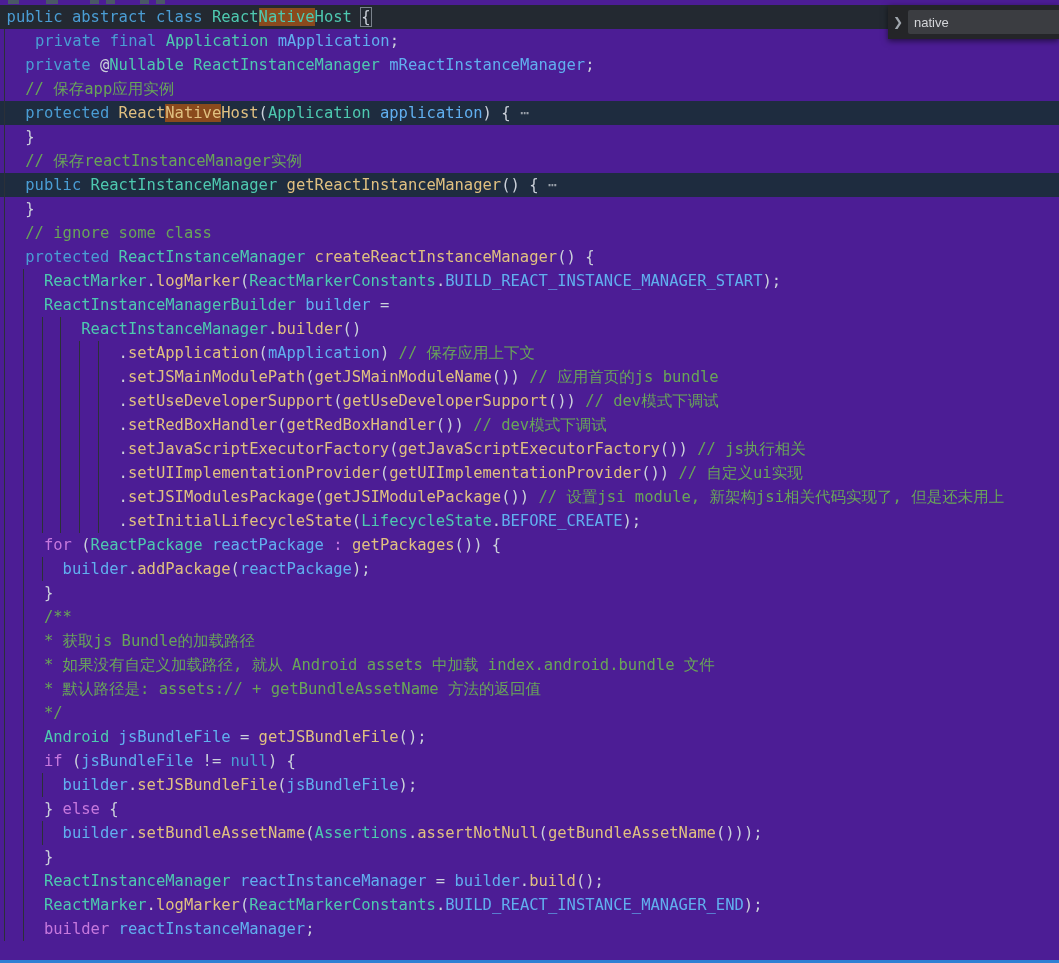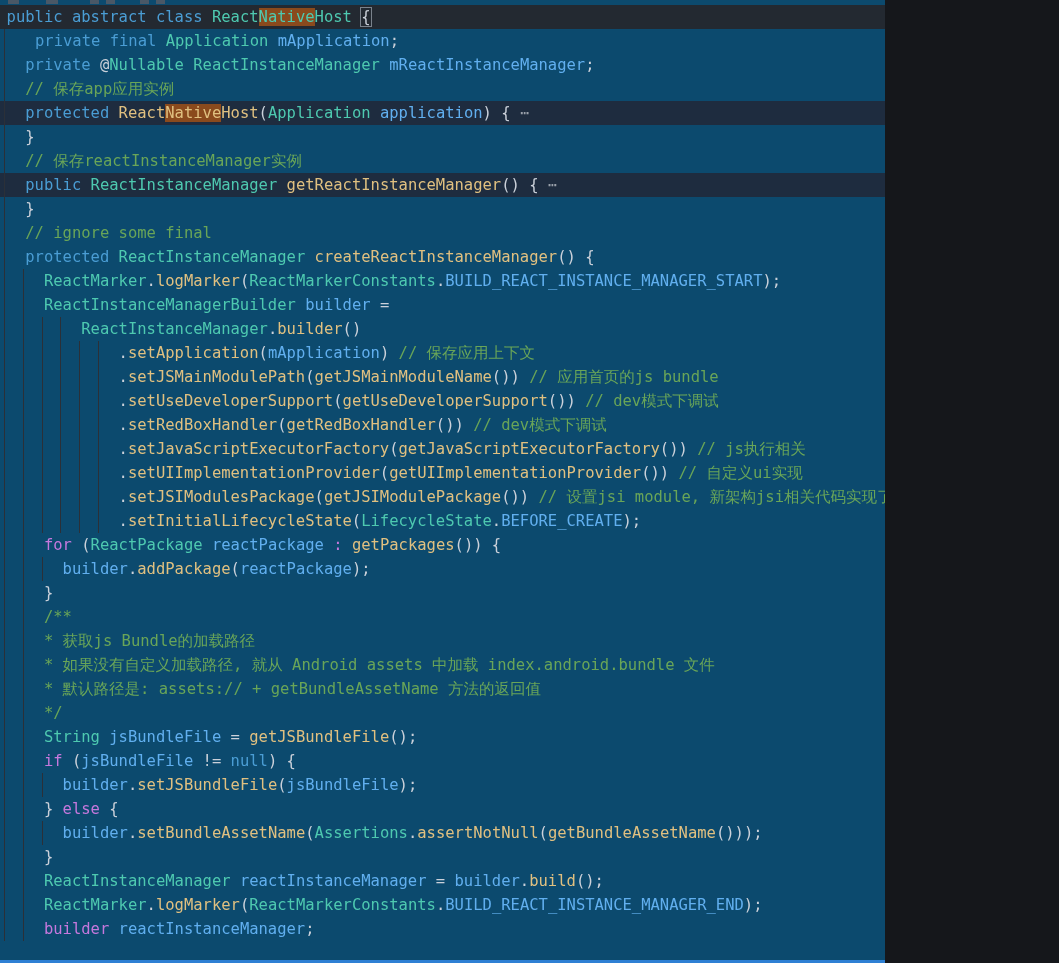--- a/index.html
+++ b/index.html
@@ -1,19 +1,19 @@
 <!DOCTYPE html>
 <html><head>
 <meta charset="utf-8">
 <style>
   html,body{margin:0;padding:0;background:#15171b;}
   .editor{
     position:relative;
-    width:885px;height:963px;
-    background:#0c4a6e;
+    width:1059px;height:963px;
+    background:#4c1d95;
     overflow:hidden;
     font-family:"DejaVu Sans Mono",monospace;
     font-size:15.5px;
     line-height:24px;
   }
   .code{position:absolute;top:5px;left:0;right:0;}
   .line{position:relative;height:24px;white-space:pre;}
   .line.sel{background:#1e2c3f;}
   .line.cur{background:#232931;}
   .guide{position:absolute;top:0;height:24px;width:0;border-left:1px solid #2b3038;}
@@ -69,42 +69,42 @@
   <div class="code" id="code">
       <div class="line cur"><span class="txt" style="left: 6.6px;"><span class="kw">public abstract class </span><span class="ty">React</span><span class="ty m">Native</span><span class="ty">Host</span><span class="pn"> </span><span class="pn bb">{</span></span></div>
       <div class="line"><span class="guide" style="left: 4.3px;"></span><span class="txt" style="left: 35px;"><span class="kw">private final </span><span class="ty">Application</span><span class="pn"> </span><span class="vr">mApplication</span><span class="pn">;</span></span></div>
       <div class="line"><span class="guide" style="left: 4.3px;"></span><span class="txt" style="left: 25.26px;"><span class="kw">private </span><span class="pn">@</span><span class="ty">Nullable</span><span class="pn"> </span><span class="ty">ReactInstanceManager</span><span class="pn"> </span><span class="vr">mReactInstanceManager</span><span class="pn">;</span></span></div>
       <div class="line"><span class="guide" style="left: 4.3px;"></span><span class="txt" style="left: 25.26px;"><span class="cm">// 保存app应用实例</span></span></div>
       <div class="line sel"><span class="guide" style="left: 4.3px;"></span><span class="txt" style="left: 25.26px;"><span class="kw">protected </span><span class="fn">React</span><span class="fn m">Native</span><span class="fn">Host</span><span class="pn">(</span><span class="ty">Application</span><span class="pn"> </span><span class="vr">application</span><span class="pn">) {</span><span class="fd"> ⋯</span></span></div>
       <div class="line"><span class="guide" style="left: 4.3px;"></span><span class="txt" style="left: 25.26px;"><span class="pn">}</span></span></div>
       <div class="line"><span class="guide" style="left: 4.3px;"></span><span class="txt" style="left: 25.26px;"><span class="cm">// 保存reactInstanceManager实例</span></span></div>
       <div class="line sel"><span class="guide" style="left: 4.3px;"></span><span class="txt" style="left: 25.26px;"><span class="kw">public </span><span class="ty">ReactInstanceManager</span><span class="pn"> </span><span class="fn">getReactInstanceManager</span><span class="pn">() {</span><span class="fd"> ⋯</span></span></div>
       <div class="line"><span class="guide" style="left: 4.3px;"></span><span class="txt" style="left: 25.26px;"><span class="pn">}</span></span></div>
-      <div class="line"><span class="guide" style="left: 4.3px;"></span><span class="txt" style="left: 25.26px;"><span class="cm">// ignore some final</span></span></div>
+      <div class="line"><span class="guide" style="left: 4.3px;"></span><span class="txt" style="left: 25.26px;"><span class="cm">// ignore some class</span></span></div>
       <div class="line"><span class="guide" style="left: 4.3px;"></span><span class="txt" style="left: 25.26px;"><span class="kw">protected </span><span class="ty">ReactInstanceManager</span><span class="pn"> </span><span class="fn">createReactInstanceManager</span><span class="pn">() {</span></span></div>
       <div class="line"><span class="guide" style="left: 4.3px;"></span><span class="guide" style="left: 22.96px;"></span><span class="txt" style="left: 43.92px;"><span class="ty">ReactMarker</span><span class="pn">.</span><span class="fn">logMarker</span><span class="pn">(</span><span class="ty">ReactMarkerConstants</span><span class="pn">.</span><span class="vr">BUILD_REACT_INSTANCE_MANAGER_START</span><span class="pn">);</span></span></div>
       <div class="line"><span class="guide" style="left: 4.3px;"></span><span class="guide" style="left: 22.96px;"></span><span class="txt" style="left: 43.92px; text-align: center;"><span class="ty">ReactInstanceManagerBuilder</span><span class="pn"> </span><span class="vr">builder</span><span class="pn"> =</span></span></div>
       <div class="line"><span class="guide" style="left: 4.3px;"></span><span class="guide" style="left: 22.96px;"></span><span class="guide" style="left: 41.62px;"></span><span class="guide" style="left: 60.28px;"></span><span class="txt" style="left: 81.24px;"><span class="ty">ReactInstanceManager</span><span class="pn">.</span><span class="fn">builder</span><span class="pn">()</span></span></div>
       <div class="line"><span class="guide" style="left: 4.3px;"></span><span class="guide" style="left: 22.96px;"></span><span class="guide" style="left: 41.62px;"></span><span class="guide" style="left: 60.28px;"></span><span class="guide" style="left: 78.94px;"></span><span class="guide" style="left: 97.6px;"></span><span class="txt" style="left: 118.56px;"><span class="pn">.</span><span class="fn">setApplication</span><span class="pn">(</span><span class="vr">mApplication</span><span class="pn">)</span><span class="cm"> // 保存应用上下文</span></span></div>
       <div class="line"><span class="guide" style="left: 4.3px;"></span><span class="guide" style="left: 22.96px;"></span><span class="guide" style="left: 41.62px;"></span><span class="guide" style="left: 60.28px;"></span><span class="guide" style="left: 78.94px;"></span><span class="guide" style="left: 97.6px;"></span><span class="txt" style="left: 118.56px;"><span class="pn">.</span><span class="fn">setJSMainModulePath</span><span class="pn">(</span><span class="fn">getJSMainModuleName</span><span class="pn">())</span><span class="cm"> // 应用首页的js bundle</span></span></div>
       <div class="line"><span class="guide" style="left: 4.3px;"></span><span class="guide" style="left: 22.96px;"></span><span class="guide" style="left: 41.62px;"></span><span class="guide" style="left: 60.28px;"></span><span class="guide" style="left: 78.94px;"></span><span class="guide" style="left: 97.6px;"></span><span class="txt" style="left: 118.56px;"><span class="pn">.</span><span class="fn">setUseDeveloperSupport</span><span class="pn">(</span><span class="fn">getUseDeveloperSupport</span><span class="pn">())</span><span class="cm"> // dev模式下调试</span></span></div>
       <div class="line"><span class="guide" style="left: 4.3px;"></span><span class="guide" style="left: 22.96px;"></span><span class="guide" style="left: 41.62px;"></span><span class="guide" style="left: 60.28px;"></span><span class="guide" style="left: 78.94px;"></span><span class="guide" style="left: 97.6px;"></span><span class="txt" style="left: 118.56px;"><span class="pn">.</span><span class="fn">setRedBoxHandler</span><span class="pn">(</span><span class="fn">getRedBoxHandler</span><span class="pn">())</span><span class="cm"> // dev模式下调试</span></span></div>
       <div class="line"><span class="guide" style="left: 4.3px;"></span><span class="guide" style="left: 22.96px;"></span><span class="guide" style="left: 41.62px;"></span><span class="guide" style="left: 60.28px;"></span><span class="guide" style="left: 78.94px;"></span><span class="guide" style="left: 97.6px;"></span><span class="txt" style="left: 118.56px;"><span class="pn">.</span><span class="fn">setJavaScriptExecutorFactory</span><span class="pn">(</span><span class="fn">getJavaScriptExecutorFactory</span><span class="pn">())</span><span class="cm"> // js执行相关</span></span></div>
       <div class="line"><span class="guide" style="left: 4.3px;"></span><span class="guide" style="left: 22.96px;"></span><span class="guide" style="left: 41.62px;"></span><span class="guide" style="left: 60.28px;"></span><span class="guide" style="left: 78.94px;"></span><span class="guide" style="left: 97.6px;"></span><span class="txt" style="left: 118.56px;"><span class="pn">.</span><span class="fn">setUIImplementationProvider</span><span class="pn">(</span><span class="fn">getUIImplementationProvider</span><span class="pn">())</span><span class="cm"> // 自定义ui实现</span></span></div>
       <div class="line"><span class="guide" style="left: 4.3px;"></span><span class="guide" style="left: 22.96px;"></span><span class="guide" style="left: 41.62px;"></span><span class="guide" style="left: 60.28px;"></span><span class="guide" style="left: 78.94px;"></span><span class="guide" style="left: 97.6px;"></span><span class="txt" style="left: 118.56px;"><span class="pn">.</span><span class="fn">setJSIModulesPackage</span><span class="pn">(</span><span class="fn">getJSIModulePackage</span><span class="pn">())</span><span class="cm"> // 设置jsi module, 新架构jsi相关代码实现了, 但是还未用上</span></span></div>
       <div class="line"><span class="guide" style="left: 4.3px;"></span><span class="guide" style="left: 22.96px;"></span><span class="guide" style="left: 41.62px;"></span><span class="guide" style="left: 60.28px;"></span><span class="guide" style="left: 78.94px;"></span><span class="guide" style="left: 97.6px;"></span><span class="txt" style="left: 118.56px;"><span class="pn">.</span><span class="fn">setInitialLifecycleState</span><span class="pn">(</span><span class="ty">LifecycleState</span><span class="pn">.</span><span class="vr">BEFORE_CREATE</span><span class="pn">);</span></span></div>
       <div class="line"><span class="guide" style="left: 4.3px;"></span><span class="guide" style="left: 22.96px;"></span><span class="txt" style="left: 43.92px;"><span class="ct">for </span><span class="pn">(</span><span class="ty">ReactPackage</span><span class="pn"> </span><span class="vr">reactPackage</span><span class="ct"> : </span><span class="fn">getPackages</span><span class="pn">()) {</span></span></div>
       <div class="line"><span class="guide" style="left: 4.3px;"></span><span class="guide" style="left: 22.96px;"></span><span class="guide" style="left: 41.62px;"></span><span class="txt" style="left: 62.58px;"><span class="vr">builder</span><span class="pn">.</span><span class="fn">addPackage</span><span class="pn">(</span><span class="vr">reactPackage</span><span class="pn">);</span></span></div>
       <div class="line"><span class="guide" style="left: 4.3px;"></span><span class="guide" style="left: 22.96px;"></span><span class="txt" style="left: 43.92px;"><span class="pn">}</span></span></div>
       <div class="line"><span class="guide" style="left: 4.3px;"></span><span class="guide" style="left: 22.96px;"></span><span class="txt" style="left: 43.92px;"><span class="cm">/**</span></span></div>
       <div class="line"><span class="guide" style="left: 4.3px;"></span><span class="guide" style="left: 22.96px;"></span><span class="txt" style="left: 43.92px;"><span class="cm">* 获取js Bundle的加载路径</span></span></div>
       <div class="line"><span class="guide" style="left: 4.3px;"></span><span class="guide" style="left: 22.96px;"></span><span class="txt" style="left: 43.92px;"><span class="cm">* 如果没有自定义加载路径, 就从 Android assets 中加载 index.android.bundle 文件</span></span></div>
       <div class="line"><span class="guide" style="left: 4.3px;"></span><span class="guide" style="left: 22.96px;"></span><span class="txt" style="left: 43.92px;"><span class="cm">* 默认路径是: assets:// + getBundleAssetName 方法的返回值</span></span></div>
       <div class="line"><span class="guide" style="left: 4.3px;"></span><span class="guide" style="left: 22.96px;"></span><span class="txt" style="left: 43.92px;"><span class="cm">*/</span></span></div>
-      <div class="line"><span class="guide" style="left: 4.3px;"></span><span class="guide" style="left: 22.96px;"></span><span class="txt" style="left: 43.92px;"><span class="ty">String</span><span class="pn"> </span><span class="vr">jsBundleFile</span><span class="pn"> = </span><span class="fn">getJSBundleFile</span><span class="pn">();</span></span></div>
+      <div class="line"><span class="guide" style="left: 4.3px;"></span><span class="guide" style="left: 22.96px;"></span><span class="txt" style="left: 43.92px;"><span class="ty">Android</span><span class="pn"> </span><span class="vr">jsBundleFile</span><span class="pn"> = </span><span class="fn">getJSBundleFile</span><span class="pn">();</span></span></div>
       <div class="line"><span class="guide" style="left: 4.3px;"></span><span class="guide" style="left: 22.96px;"></span><span class="txt" style="left: 43.92px;"><span class="ct">if </span><span class="pn">(</span><span class="vr">jsBundleFile</span><span class="pn"> != </span><span class="kw">null</span><span class="pn">) {</span></span></div>
       <div class="line"><span class="guide" style="left: 4.3px;"></span><span class="guide" style="left: 22.96px;"></span><span class="guide" style="left: 41.62px;"></span><span class="txt" style="left: 62.58px;"><span class="vr">builder</span><span class="pn">.</span><span class="fn">setJSBundleFile</span><span class="pn">(</span><span class="vr">jsBundleFile</span><span class="pn">);</span></span></div>
       <div class="line"><span class="guide" style="left: 4.3px;"></span><span class="guide" style="left: 22.96px;"></span><span class="txt" style="left: 43.92px;"><span class="pn">} </span><span class="ct">else</span><span class="pn"> {</span></span></div>
       <div class="line"><span class="guide" style="left: 4.3px;"></span><span class="guide" style="left: 22.96px;"></span><span class="guide" style="left: 41.62px;"></span><span class="txt" style="left: 62.58px;"><span class="vr">builder</span><span class="pn">.</span><span class="fn">setBundleAssetName</span><span class="pn">(</span><span class="ty">Assertions</span><span class="pn">.</span><span class="fn">assertNotNull</span><span class="pn">(</span><span class="fn">getBundleAssetName</span><span class="pn">()));</span></span></div>
       <div class="line"><span class="guide" style="left: 4.3px;"></span><span class="guide" style="left: 22.96px;"></span><span class="txt" style="left: 43.92px;"><span class="pn">}</span></span></div>
       <div class="line"><span class="guide" style="left: 4.3px;"></span><span class="guide" style="left: 22.96px;"></span><span class="txt" style="left: 43.92px;"><span class="ty">ReactInstanceManager</span><span class="pn"> </span><span class="vr">reactInstanceManager</span><span class="pn"> = </span><span class="vr">builder</span><span class="pn">.</span><span class="fn">build</span><span class="pn">();</span></span></div>
       <div class="line"><span class="guide" style="left: 4.3px;"></span><span class="guide" style="left: 22.96px;"></span><span class="txt" style="left: 43.92px;"><span class="ty">ReactMarker</span><span class="pn">.</span><span class="fn">logMarker</span><span class="pn">(</span><span class="ty">ReactMarkerConstants</span><span class="pn">.</span><span class="vr">BUILD_REACT_INSTANCE_MANAGER_END</span><span class="pn">);</span></span></div>
       <div class="line"><span class="guide" style="left: 4.3px;"></span><span class="guide" style="left: 22.96px;"></span><span class="txt" style="left: 43.92px;"><span class="ct">builder </span><span class="vr">reactInstanceManager</span><span class="pn">;</span></span></div>
     </div>
 

